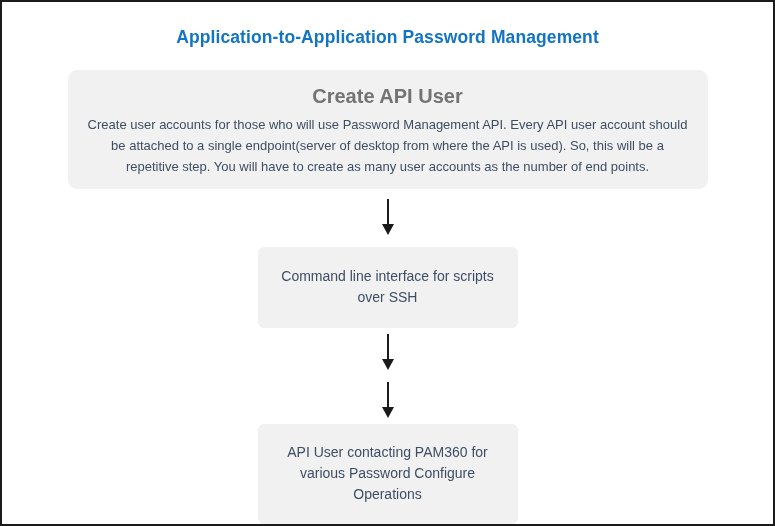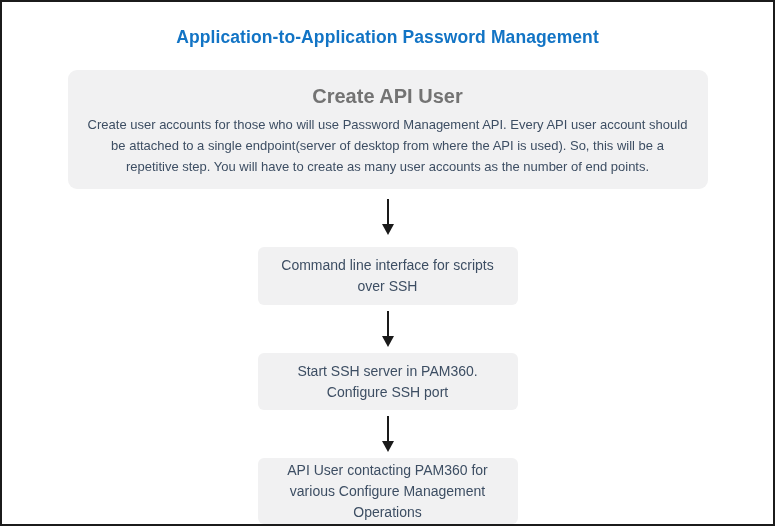--- a/index.html
+++ b/index.html
@@ -109,26 +109,23 @@
 
   <div class="node step-node">
     <span class="step-label">Command line interface for scripts over SSH</span>
   </div>
 
   <div class="arrow arrow-2">
     <div class="shaft"></div>
     <div class="head"></div>
   </div>
 
-  <div class="node step-node">
-    <span class="step-label">Start SSH server in PAM360. Configure SSH port</span>
-  </div>
 
   <div class="arrow arrow-3">
     <div class="shaft"></div>
     <div class="head"></div>
   </div>
 
   <div class="node step-node">
-    <span class="step-label">API User contacting PAM360 for various Configure Management Operations</span>
+    <span class="step-label">API User contacting PAM360 for various Password Configure Operations</span>
   </div>
 
 </div>
 
 </body></html>

